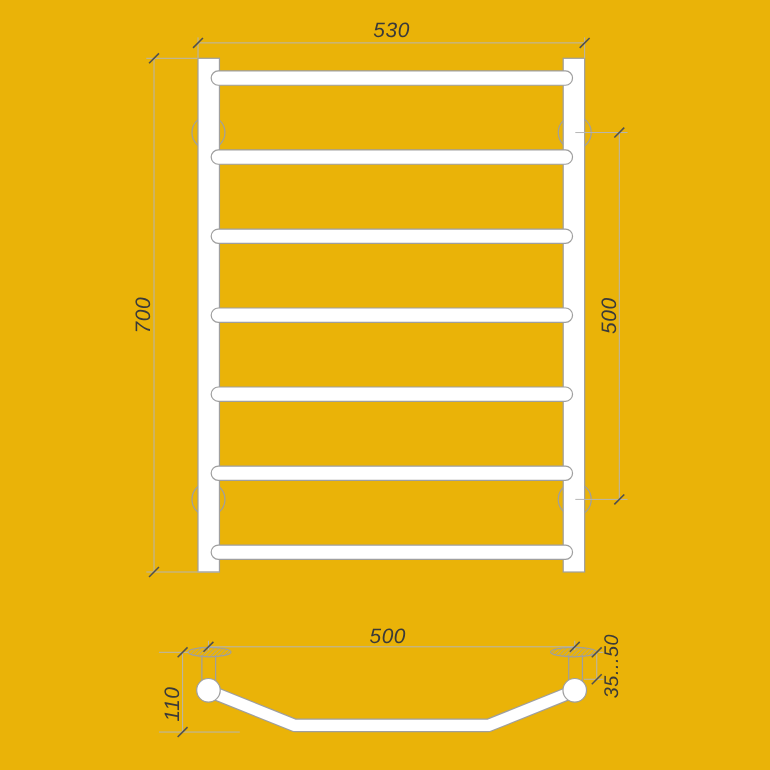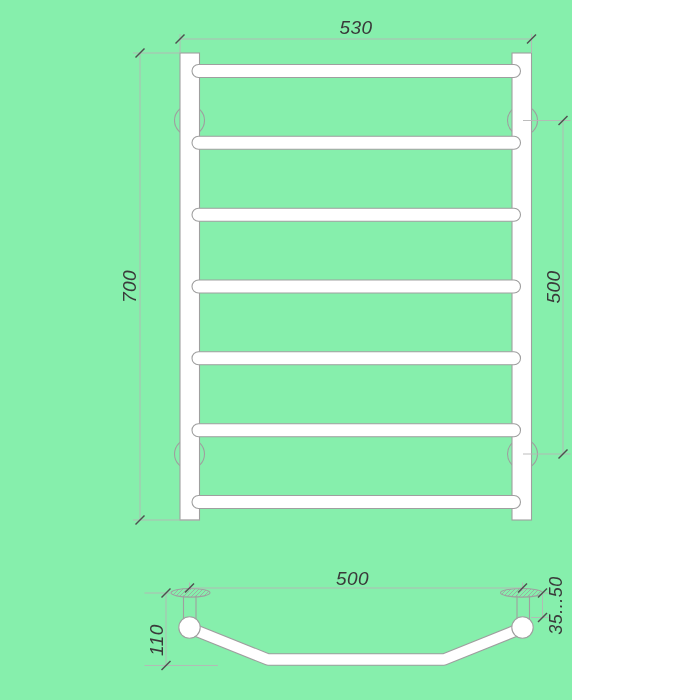--- a/index.html
+++ b/index.html
@@ -1,16 +1,16 @@
 <!DOCTYPE html>
 <html><head>
 <meta charset="utf-8">
 <style>
   html,body{margin:0;padding:0;background:#ffffff;}
-  .stage{width:572px;height:700px;position:relative;background:#86efac;overflow:hidden;}
+  .stage{width:700px;height:700px;position:relative;background:#eab308;overflow:hidden;}
   svg{display:block;}
   .dim-text{
     font-family:"Liberation Sans", sans-serif;
     font-style:italic;
     font-size:19px;
     letter-spacing:0.5px;
   }
   .dim-text-small{font-size:18px;}
 </style>
 </head>

